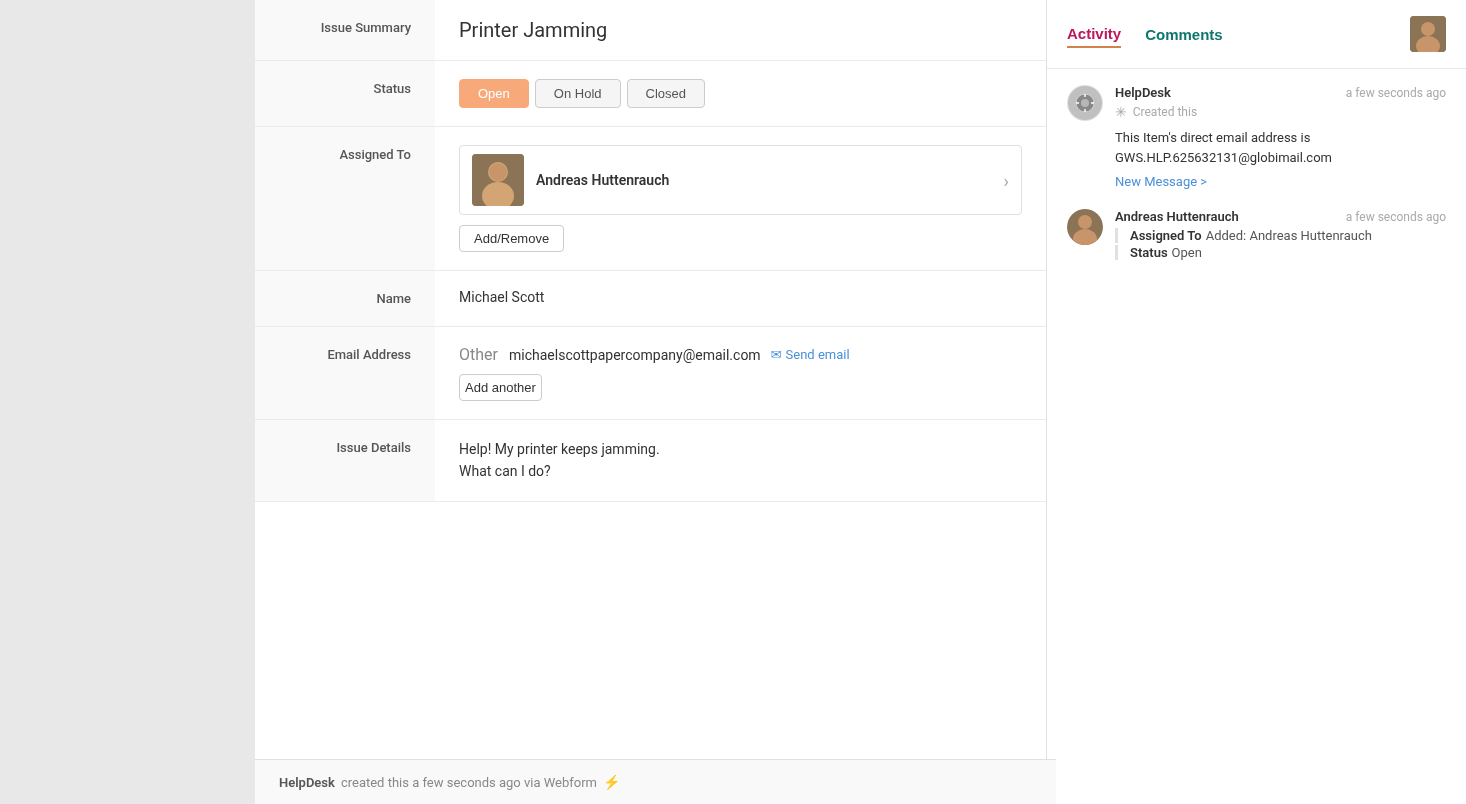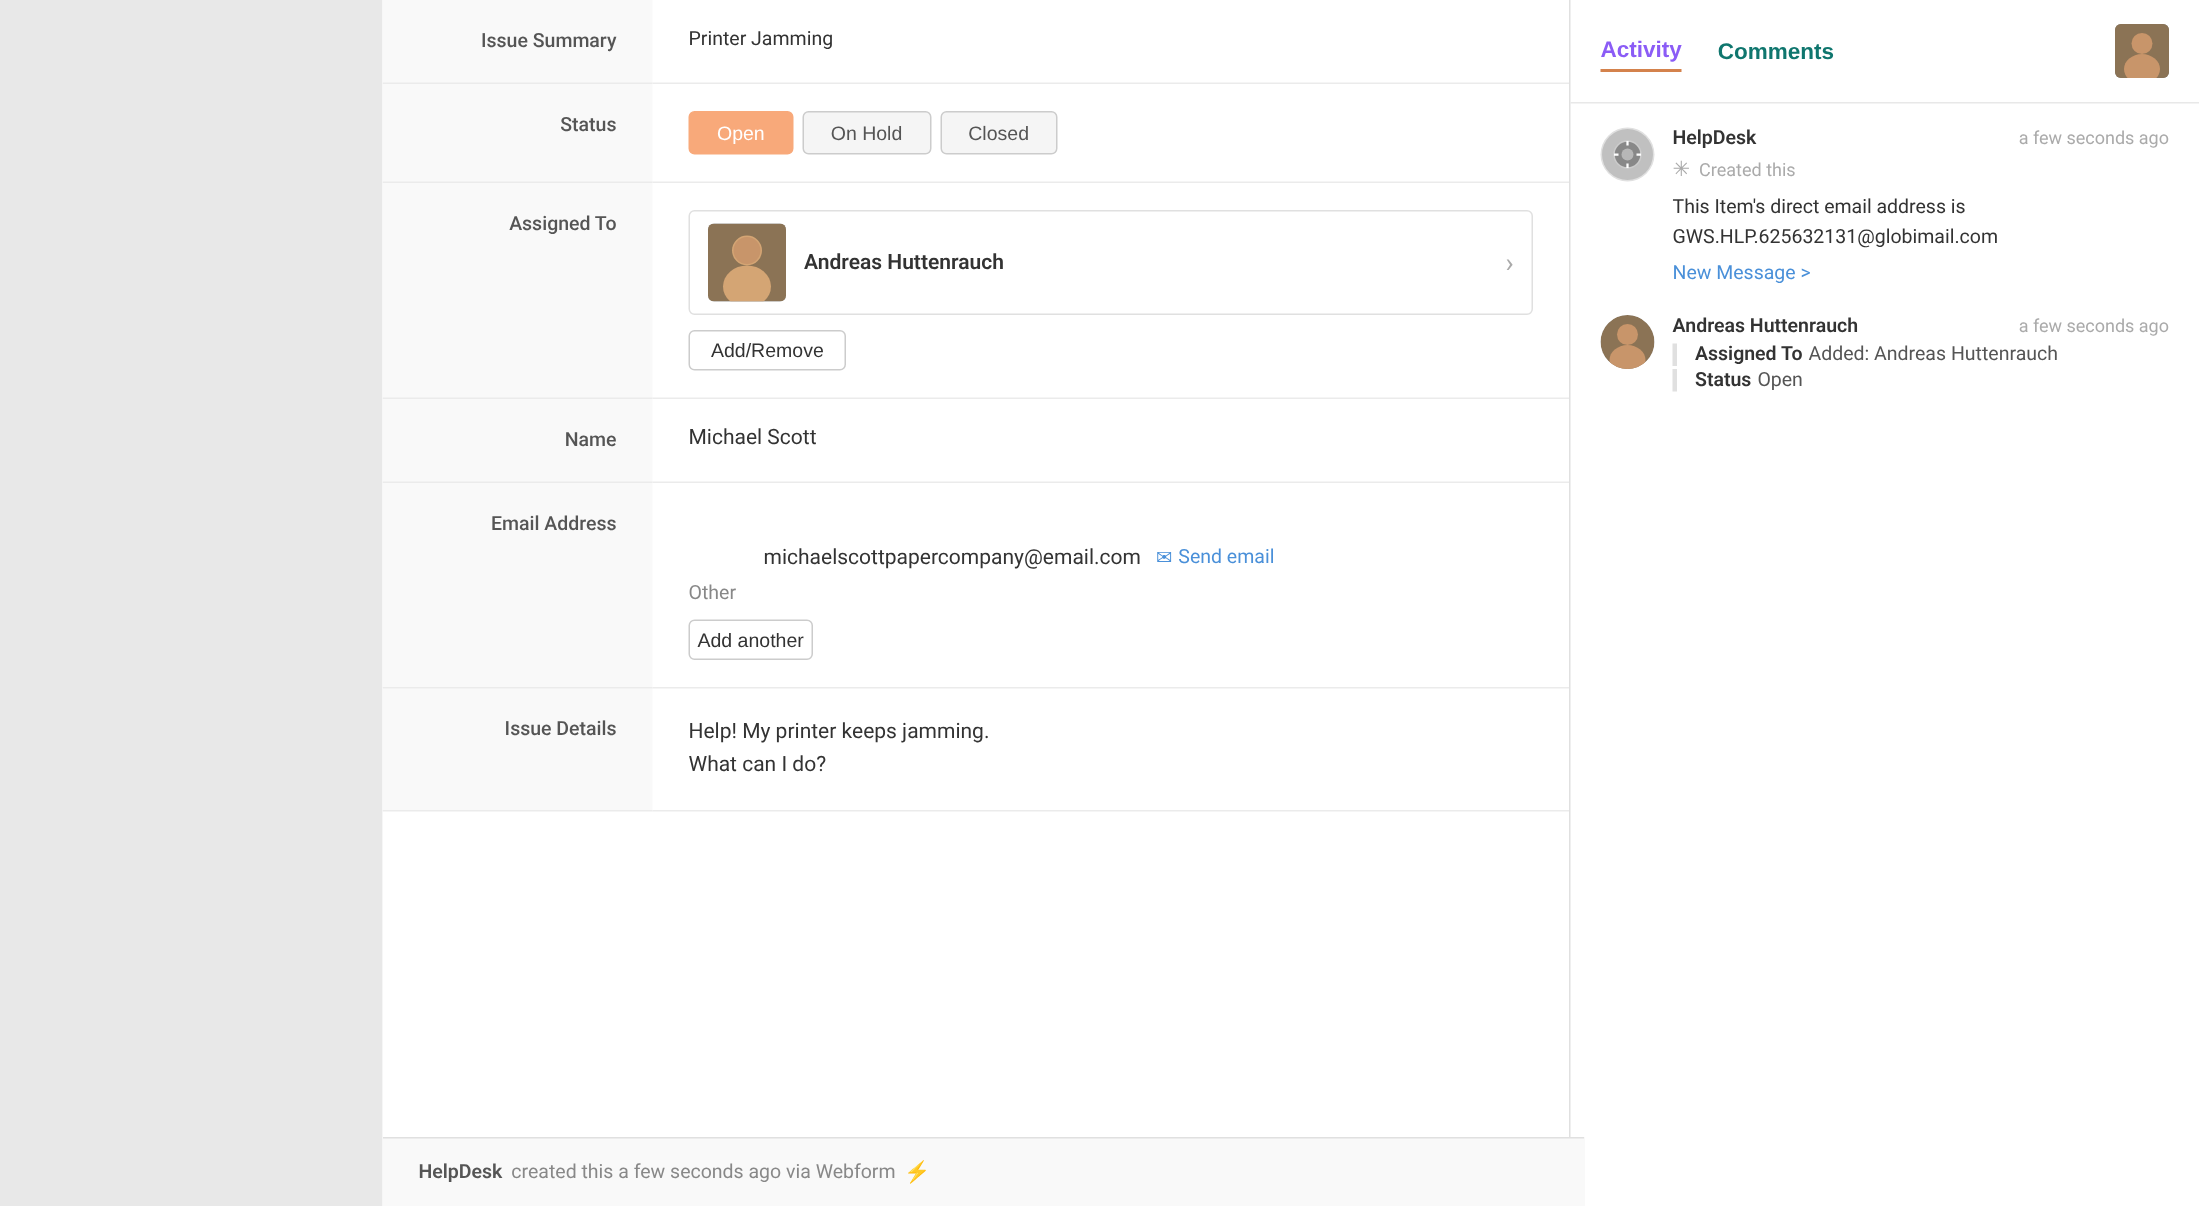--- a/index.html
+++ b/index.html
@@ -47,21 +47,21 @@
       text-align: right;
       background: #f9f9f9;
     }
 
     .form-table td.value-cell {
       padding: 18px 24px;
       vertical-align: top;
     }
 
     .issue-summary-text {
-      font-size: 13px;
+      font-size: 20px;
       color: #333;
       padding-top: 2px;
     }
 
     
     .status-buttons {
       display: flex;
       gap: 6px;
     }
 
@@ -142,23 +142,22 @@
     
     .email-row {
       display: flex;
       align-items: center;
       gap: 10px;
       flex-wrap: wrap;
     }
 
     .email-type-label {
       color: #888;
-      font-size: 13px;
+      font-size: 16px;
       min-width: 40px;
-      margin-top: 48px;
     }
 
     .email-address {
       color: #333;
       font-size: 14px;
     }
 
     .send-email-link {
       color: #4a90d9;
       cursor: pointer;
@@ -259,21 +258,21 @@
       font-size: 15px;
       color: #0f766e;
       cursor: pointer;
       background: none;
       border: none;
       padding: 4px 0;
       font-weight: 700;
     }
 
     .tab-btn.active {
-      color: #8b5cf6;
+      color: #be185d;
       font-weight: 600;
       border-bottom: 2px solid #d4824c;
     }
 
     .header-avatar {
       margin-left: auto;
       width: 36px;
       height: 36px;
       border-radius: 4px;
       background: #888;

